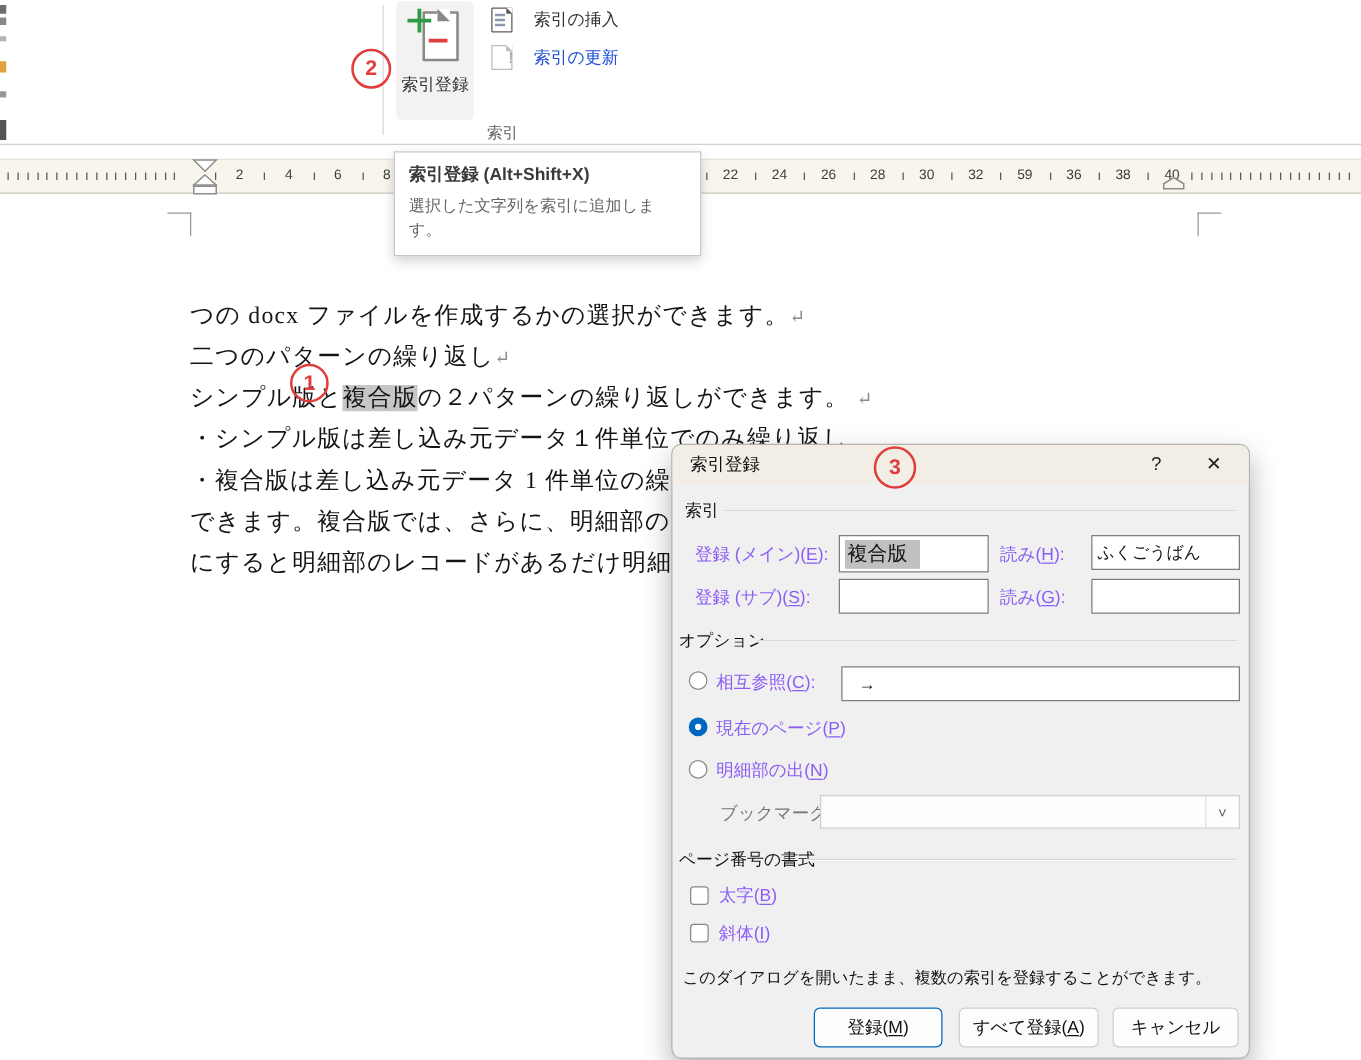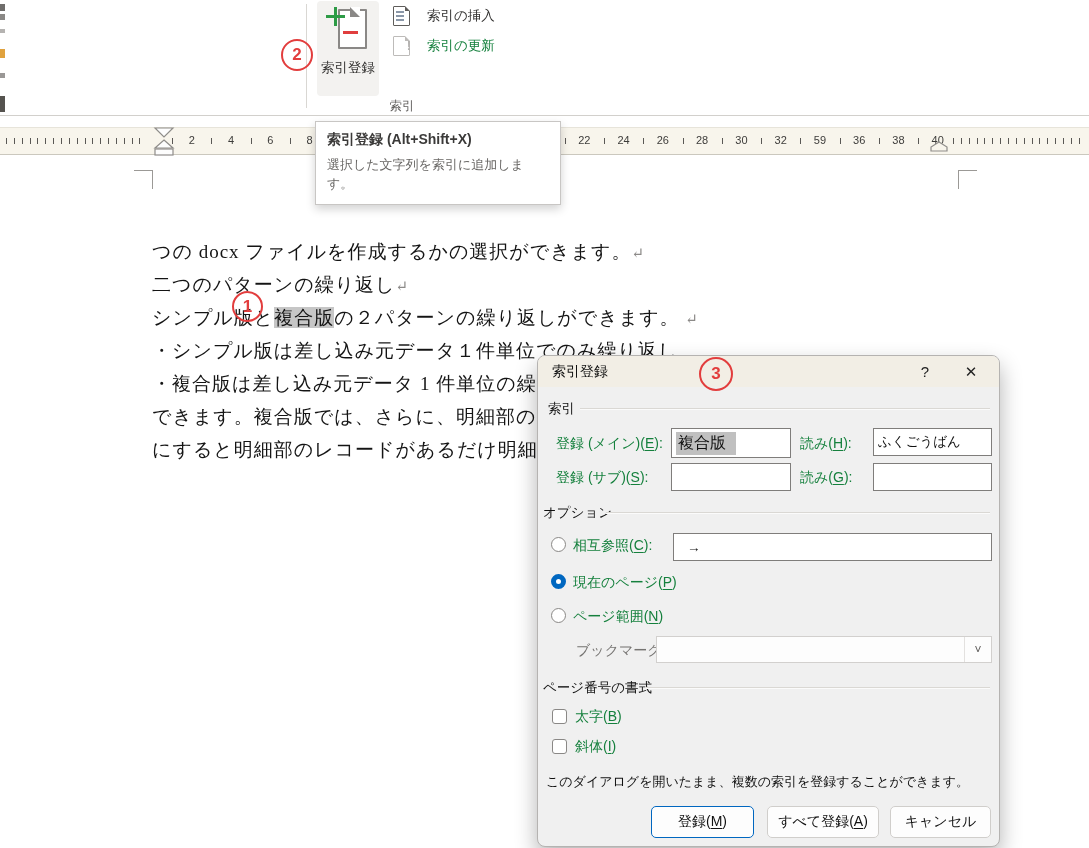--- a/index.html
+++ b/index.html
@@ -14,21 +14,21 @@
            display:flex;flex-direction:column;align-items:center;justify-content:flex-start;cursor:pointer;}
   .big-btn .label{font-size:13.5px;color:#323130;margin-top:6px;}
   .doc-icon{position:relative;width:44px;height:46px;margin-top:6px;}
   .doc-shape{position:absolute;left:12px;top:2px;width:25px;height:36px;background:#fff;border:2px solid #8a8886;border-radius:1px;}
   .doc-fold{position:absolute;right:10px;top:0px;width:0;height:0;border-left:10px solid #8a8886;border-top:10px solid #ffffff;}
   .plus-v{position:absolute;left:8px;top:0px;width:3px;height:19px;background:#2d9b46;}
   .plus-h{position:absolute;left:0px;top:8px;width:19px;height:3px;background:#2d9b46;}
   .minus{position:absolute;left:17px;top:24px;width:15px;height:3px;background:#e03e3e;}
   .small-item{position:absolute;display:flex;align-items:center;gap:17px;cursor:pointer;}
   .small-item .txt{font-size:13.5px;color:#323130;}
-  .small-item.disabled .txt{color:#15803d;}
+  .small-item.disabled .txt{color:#1d4ed8;}
   .mini-doc{position:relative;width:15px;height:18px;background:#fff;border:1.5px solid #5f5d5b;border-radius:1px;}
   .mini-doc .f{position:absolute;right:-1px;top:-1px;width:0;height:0;border-left:5px solid #5f5d5b;border-top:5px solid #fff;}
   .mini-doc .l{position:absolute;left:2px;width:8px;height:1.5px;background:#8a97a8;}
   .mini-doc.gray{border-color:#bdbbb9;}
   .mini-doc.gray .f{border-left-color:#bdbbb9;}
   .bang{position:absolute;right:-2px;top:1px;font-size:13px;font-weight:bold;color:#b4b2b0;}
   .group-label{left:362px;top:98px;width:80px;text-align:center;font-size:12.5px;color:#605e5c;}
   .edge-frag{width:5px;background:#6f6d6b;}
 
   
@@ -56,21 +56,21 @@
   .tooltip .tt-body{font-size:13px;color:#686664;margin-top:7px;width:212px;line-height:1.45;}
 
   
   .dialog{left:537px;top:355px;width:463px;height:492px;background:#f0f0f0;border-radius:8px;
           box-shadow:0 10px 22px rgba(0,0,0,.3);z-index:25;overflow:hidden;border:1px solid #b5b3b1;box-sizing:border-box;}
   .titlebar{position:absolute;left:0;top:0;width:100%;height:31px;background:#f2eee5;}
   .titlebar .t{position:absolute;left:14px;top:7px;font-size:14px;color:#111;}
   .tb-btn{position:absolute;top:5px;width:28px;height:22px;text-align:center;line-height:22px;color:#222;cursor:pointer;}
   .grp{position:absolute;font-size:13.5px;color:#111;}
   .grp-line{position:absolute;height:1px;background:#dad8d4;border-bottom:1px solid #fbfbfb;}
-  .fld-label{position:absolute;font-size:14px;color:#15803d;}
+  .fld-label{position:absolute;font-size:14px;color:#8b5cf6;}
   .tbox{position:absolute;background:#fff;border:1px solid #7f7d7b;box-sizing:border-box;font-size:13.5px;color:#111;
         display:flex;align-items:center;padding:0 4px;}
   .tbox .selval{background:#c0c0c0;font-family:"Liberation Serif","DejaVu Serif",serif;font-size:16px;padding:1px 10px 1px 2px;}
   .radio{position:absolute;width:15px;height:15px;border-radius:50%;background:#fff;border:1px solid #8a8886;box-sizing:border-box;cursor:pointer;}
   .radio.sel{border:5px solid #0067c0;}
   .cb{position:absolute;width:15px;height:15px;background:#fff;border:1px solid #8a8886;border-radius:3px;box-sizing:border-box;cursor:pointer;}
   .combo{position:absolute;background:#fdfdfd;border:1px solid #d2d0ce;box-sizing:border-box;}
   .combo .chev{position:absolute;right:0;top:0;width:26px;height:100%;display:flex;align-items:center;justify-content:center;
                color:#5f5d5b;font-size:12px;border-left:1px solid #e3e1df;}
   .dlg-btn{position:absolute;height:32px;background:#fdfdfd;border:1px solid #d0cecb;border-radius:5px;font-size:14px;color:#111;
@@ -266,21 +266,21 @@
     <div class="radio" style="left:13px;top:181px;"></div>
     <div class="fld-label" style="left:35px;top:181px;"><span>相互参照(</span><span class="key">C</span><span>):</span></div>
     <div class="tbox" style="left:135px;top:177px;width:319px;height:28px;padding-left:13px;">
         <span>→</span>
       </div>
 
     <div class="radio sel" style="left:13px;top:218px;"></div>
     <div class="fld-label" style="left:35px;top:218px;"><span>現在のページ(</span><span class="key">P</span><span>)</span></div>
 
     <div class="radio" style="left:13px;top:252px;"></div>
-    <div class="fld-label" style="left:35px;top:252px;"><span>ページ範囲(</span><span class="key">N</span><span>)</span></div>
+    <div class="fld-label" style="left:35px;top:252px;"><span>明細部の出(</span><span class="key">N</span><span>)</span></div>
 
     <div class="fld-label dim" style="left:38px;top:286px;">ブックマーク:</div>
     <div class="combo" style="left:118px;top:280px;width:336px;height:27px;">
       <span></span>
       <span class="chev">˅</span>
     </div>
 
     <div class="grp" style="left:5px;top:323px;">ページ番号の書式</div>
     <div class="grp-line" style="left:108px;top:331px;width:344px;"></div>
 

